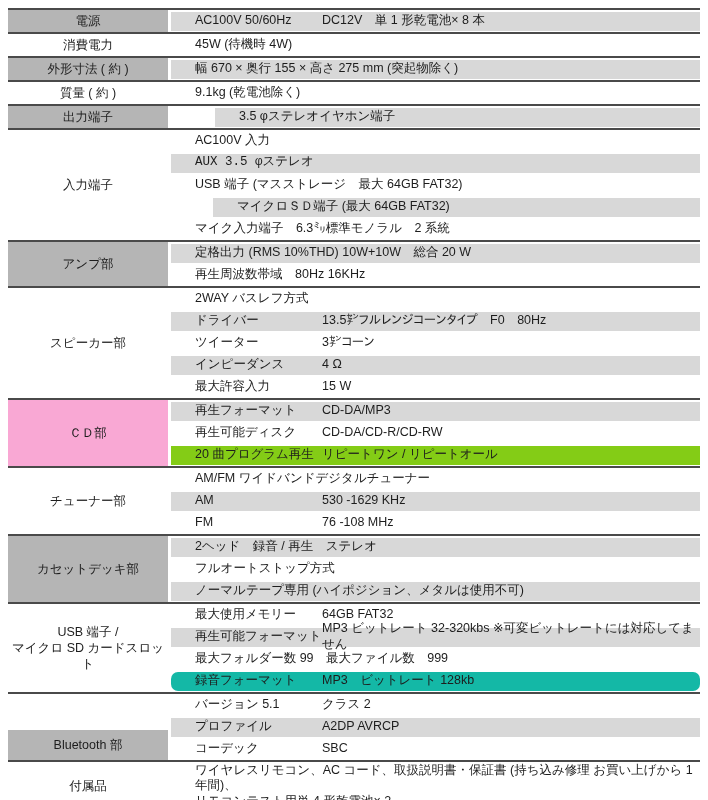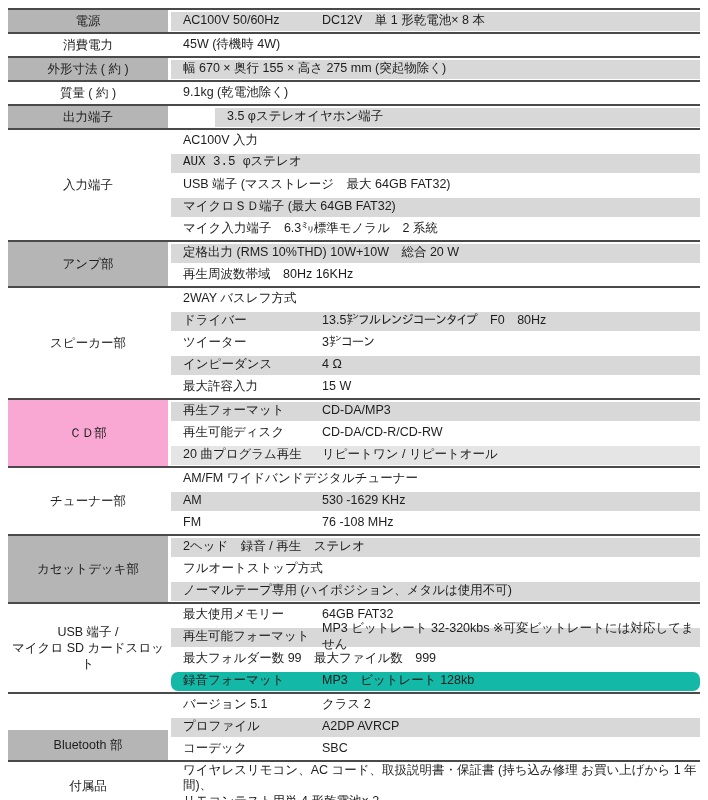--- a/index.html
+++ b/index.html
@@ -20,22 +20,22 @@
     display:flex;align-items:center;justify-content:center;
     text-align:center;font-size:12.5px;line-height:1.3;
     white-space:pre-line;
   }
   .ghead.gray{background:#b5b5b5;}
   .grows{flex:1;display:flex;flex-direction:column;min-width:0;}
   .vrow{height:22px;box-sizing:border-box;padding:1.5px 0;display:flex;}
   .vrow.tall{height:48px;}
   .band{
     flex:1;display:flex;align-items:center;
-    padding-left:12px;font-size:12.5px;line-height:1.25;
-    white-space:pre-line;min-width:0;gap:12px;
+    padding-left:24px;font-size:12.5px;line-height:1.25;
+    white-space:pre-line;min-width:0;
   }
   .vrow.gray .band{background:#d8d8d8;}
   .sublabel{flex:0 0 127px;white-space:pre;}
   .subvalue{flex:1;white-space:pre-line;}
   .fulltext{flex:1;white-space:pre-line;}
 </style>
 </head>
 <body style="background: rgb(255, 255, 255); color: rgb(29, 29, 29);">
 
 <div id="spec-table" style="border-top-color: rgb(74, 74, 74);">
@@ -85,21 +85,21 @@
         <div class="vrow">
           <div class="band"><span class="fulltext">AC100V 入力</span></div>
         </div>
         <div class="vrow gray">
           <div class="band" style="background: rgb(216, 216, 216); font-family: Liberation Mono, monospace;"><span class="fulltext">AUX 3.5 φステレオ</span></div>
         </div>
         <div class="vrow">
           <div class="band"><span class="fulltext">USB 端子 (マスストレージ　最大 64GB  FAT32)</span></div>
         </div>
         <div class="vrow gray">
-          <div class="band" style="background: rgb(216, 216, 216);"><span class="fulltext">マイクロＳＤ端子 (最大 64GB FAT32)</span></div>
+          <div class="band" style="background: rgb(216, 216, 216); margin-left: 42px;"><span class="fulltext">マイクロＳＤ端子 (最大 64GB FAT32)</span></div>
         </div>
         <div class="vrow">
           <div class="band"><span class="fulltext">マイク入力端子　6.3㍉標準モノラル　2 系統</span></div>
         </div>
       </div>
     </div>
     <div class="group" style="border-bottom-color: rgb(74, 74, 74);">
       <div class="ghead gray" style="background: rgb(181, 181, 181);">アンプ部</div>
       <div class="grows">
         <div class="vrow gray">
@@ -133,21 +133,21 @@
     <div class="group" style="border-bottom-color: rgb(74, 74, 74);">
       <div class="ghead gray" style="background: #f9a8d4;">ＣＤ部</div>
       <div class="grows">
         <div class="vrow gray">
           <div class="band" style="background: rgb(216, 216, 216);"><span class="sublabel">再生フォーマット</span><span class="subvalue">CD-DA/MP3</span></div>
         </div>
         <div class="vrow">
           <div class="band"><span class="sublabel">再生可能ディスク</span><span class="subvalue">CD-DA/CD-R/CD-RW</span></div>
         </div>
         <div class="vrow gray">
-          <div class="band" style="background: #e5e5e5; align-items: center;"><span class="sublabel">20 曲プログラム再生</span><span class="subvalue">リピートワン / リピートオール</span></div>
+          <div class="band" style="background: #84cc16; align-items: center;"><span class="sublabel">20 曲プログラム再生</span><span class="subvalue">リピートワン / リピートオール</span></div>
         </div>
       </div>
     </div>
     <div class="group" style="border-bottom-color: rgb(74, 74, 74);">
       <div class="ghead">チューナー部</div>
       <div class="grows">
         <div class="vrow">
           <div class="band"><span class="fulltext">AM/FM ワイドバンドデジタルチューナー</span></div>
         </div>
         <div class="vrow gray">

